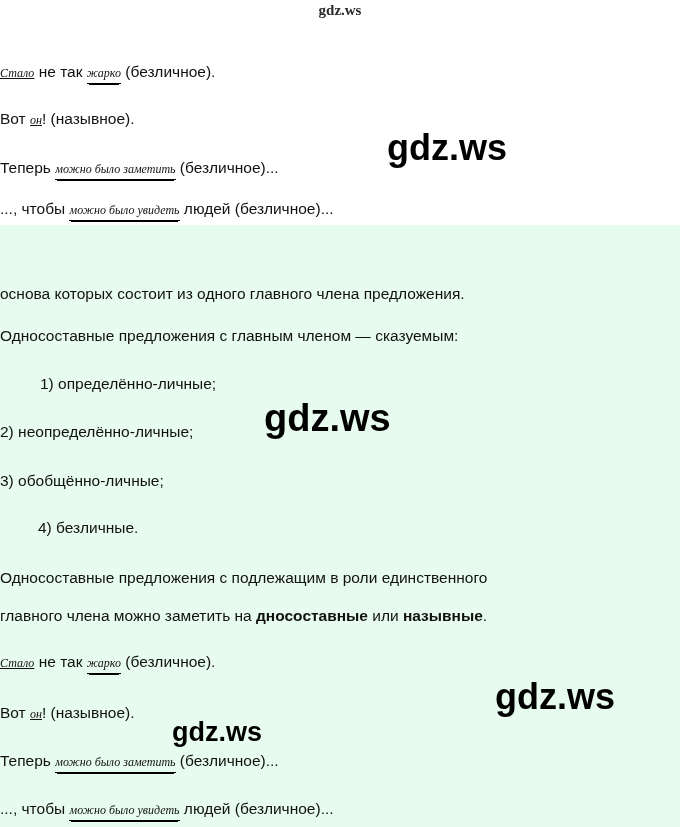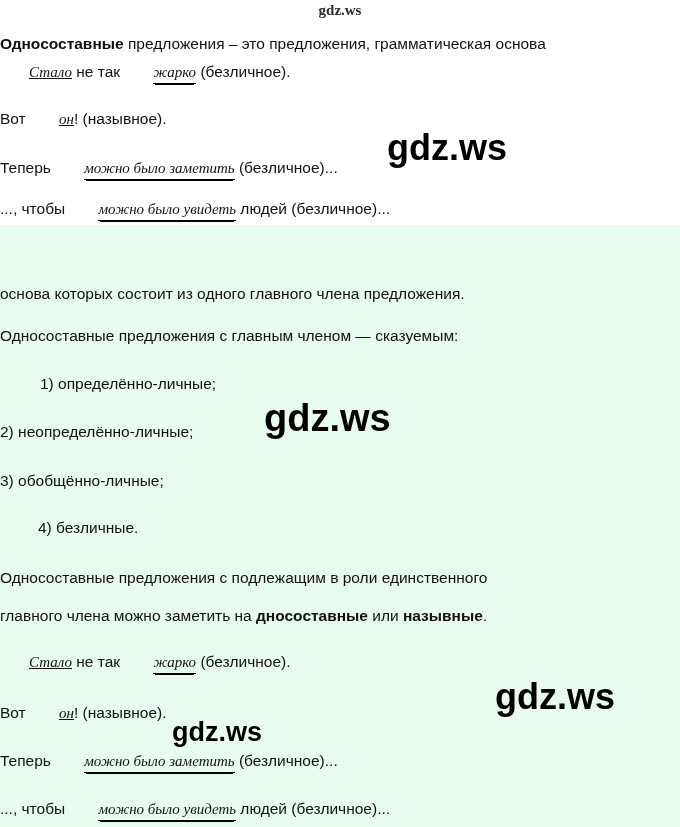--- a/index.html
+++ b/index.html
@@ -54,22 +54,21 @@
     line-height: 20px;
     color: #111111;
     white-space: nowrap;
   }
   b.lead {
     font-weight: bold;
   }
   .ital-ser {
     font-family: "Liberation Serif", serif;
     font-style: italic;
-    font-size: 15px;
-    margin-left: 29px;
+    font-size: 12px;
   }
   .u {
     text-decoration: underline;
   }
   .u-dbl {
     border-bottom: 1px solid #000;
     box-shadow: 0 3px 0 -2px #000;
     padding-bottom: 3px;
   }
   .bold {
@@ -92,23 +91,20 @@
 </head>
 <body>
 
 <div class="page">
 
   <div class="section-white"></div>
   <div class="section-green"></div>
 
   <div class="watermark-top">gdz.ws</div>
 
-  <div class="txt" style="top:34px; left:0px;">
-    <b class="lead">О</b><b class="lead">дносоставные</b><span> предложения – это предложения, грамматическая основа</span>
-  </div>
 
   <div class="txt" style="top:62px; left:0px;">
     <span class="ital-ser u">Стало</span><span> не так </span><span class="ital-ser u-dbl">жарко</span><span> (безличное).</span>
   </div>
 
   <div class="txt" style="top:109px; left:0px;">
     <span>Вот </span><span class="ital-ser u">он</span><span>! (назывное).</span>
   </div>
 
   <div class="txt" style="top:158px; left:0px;">

